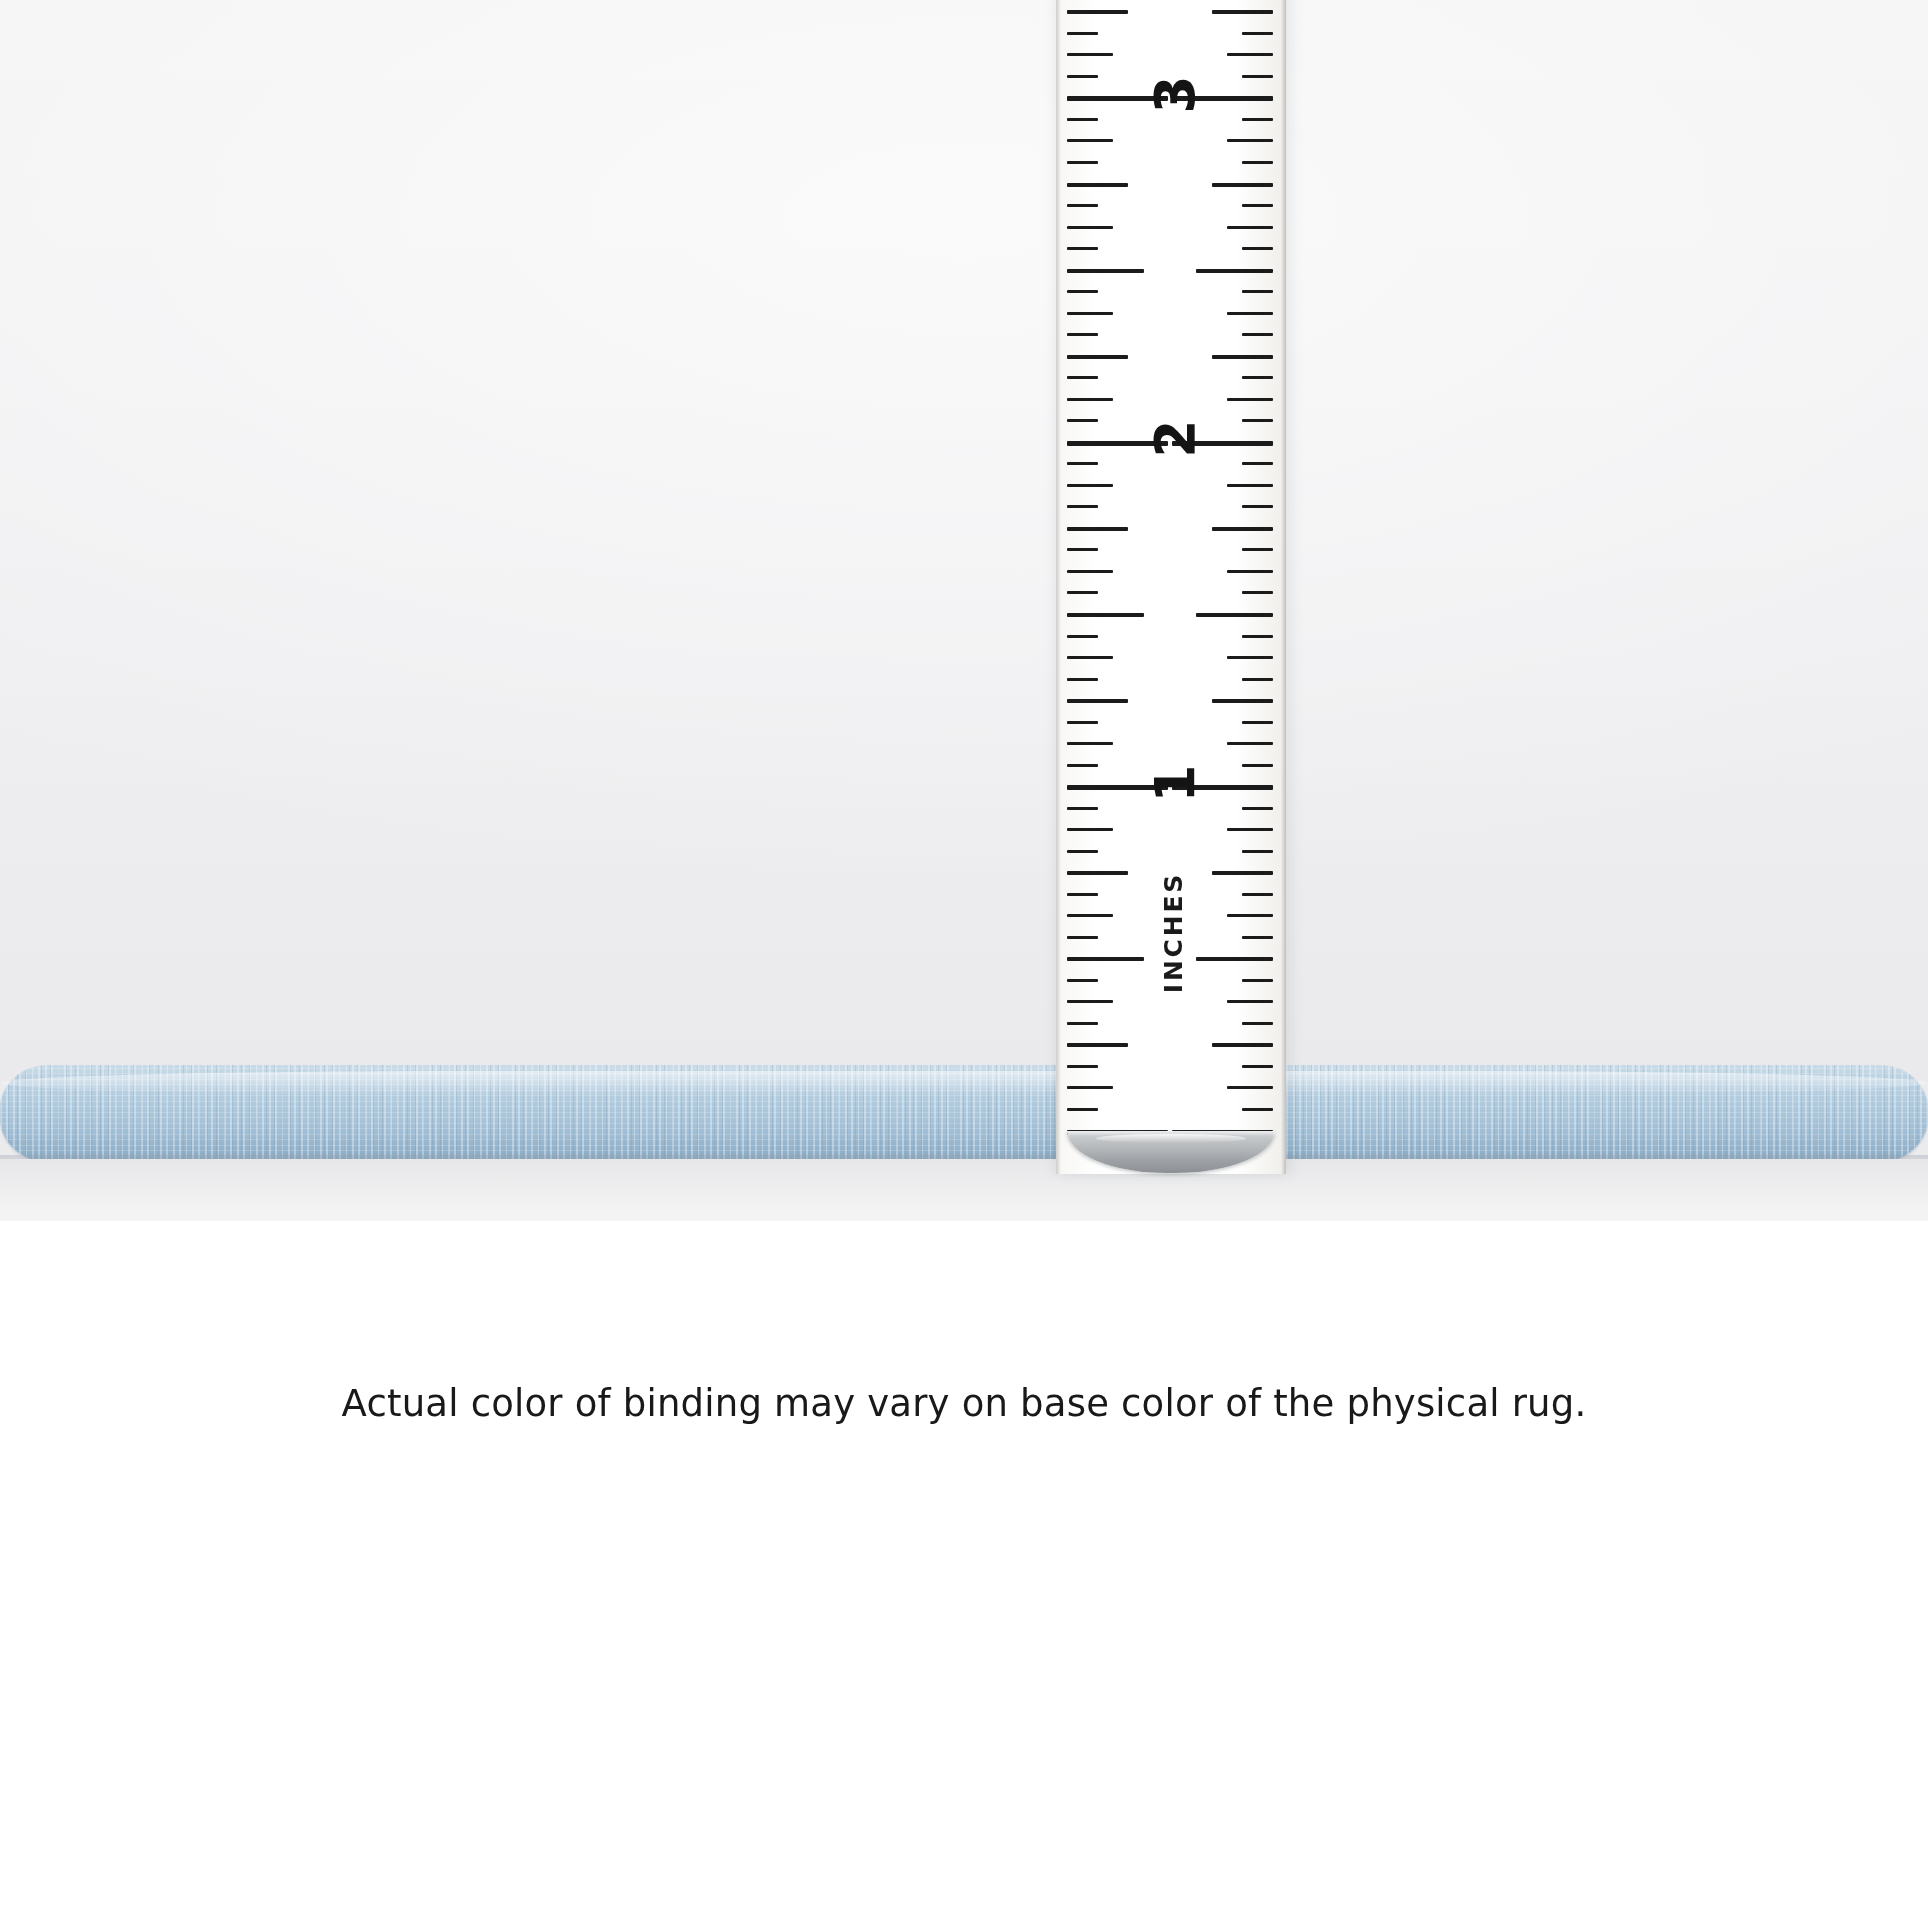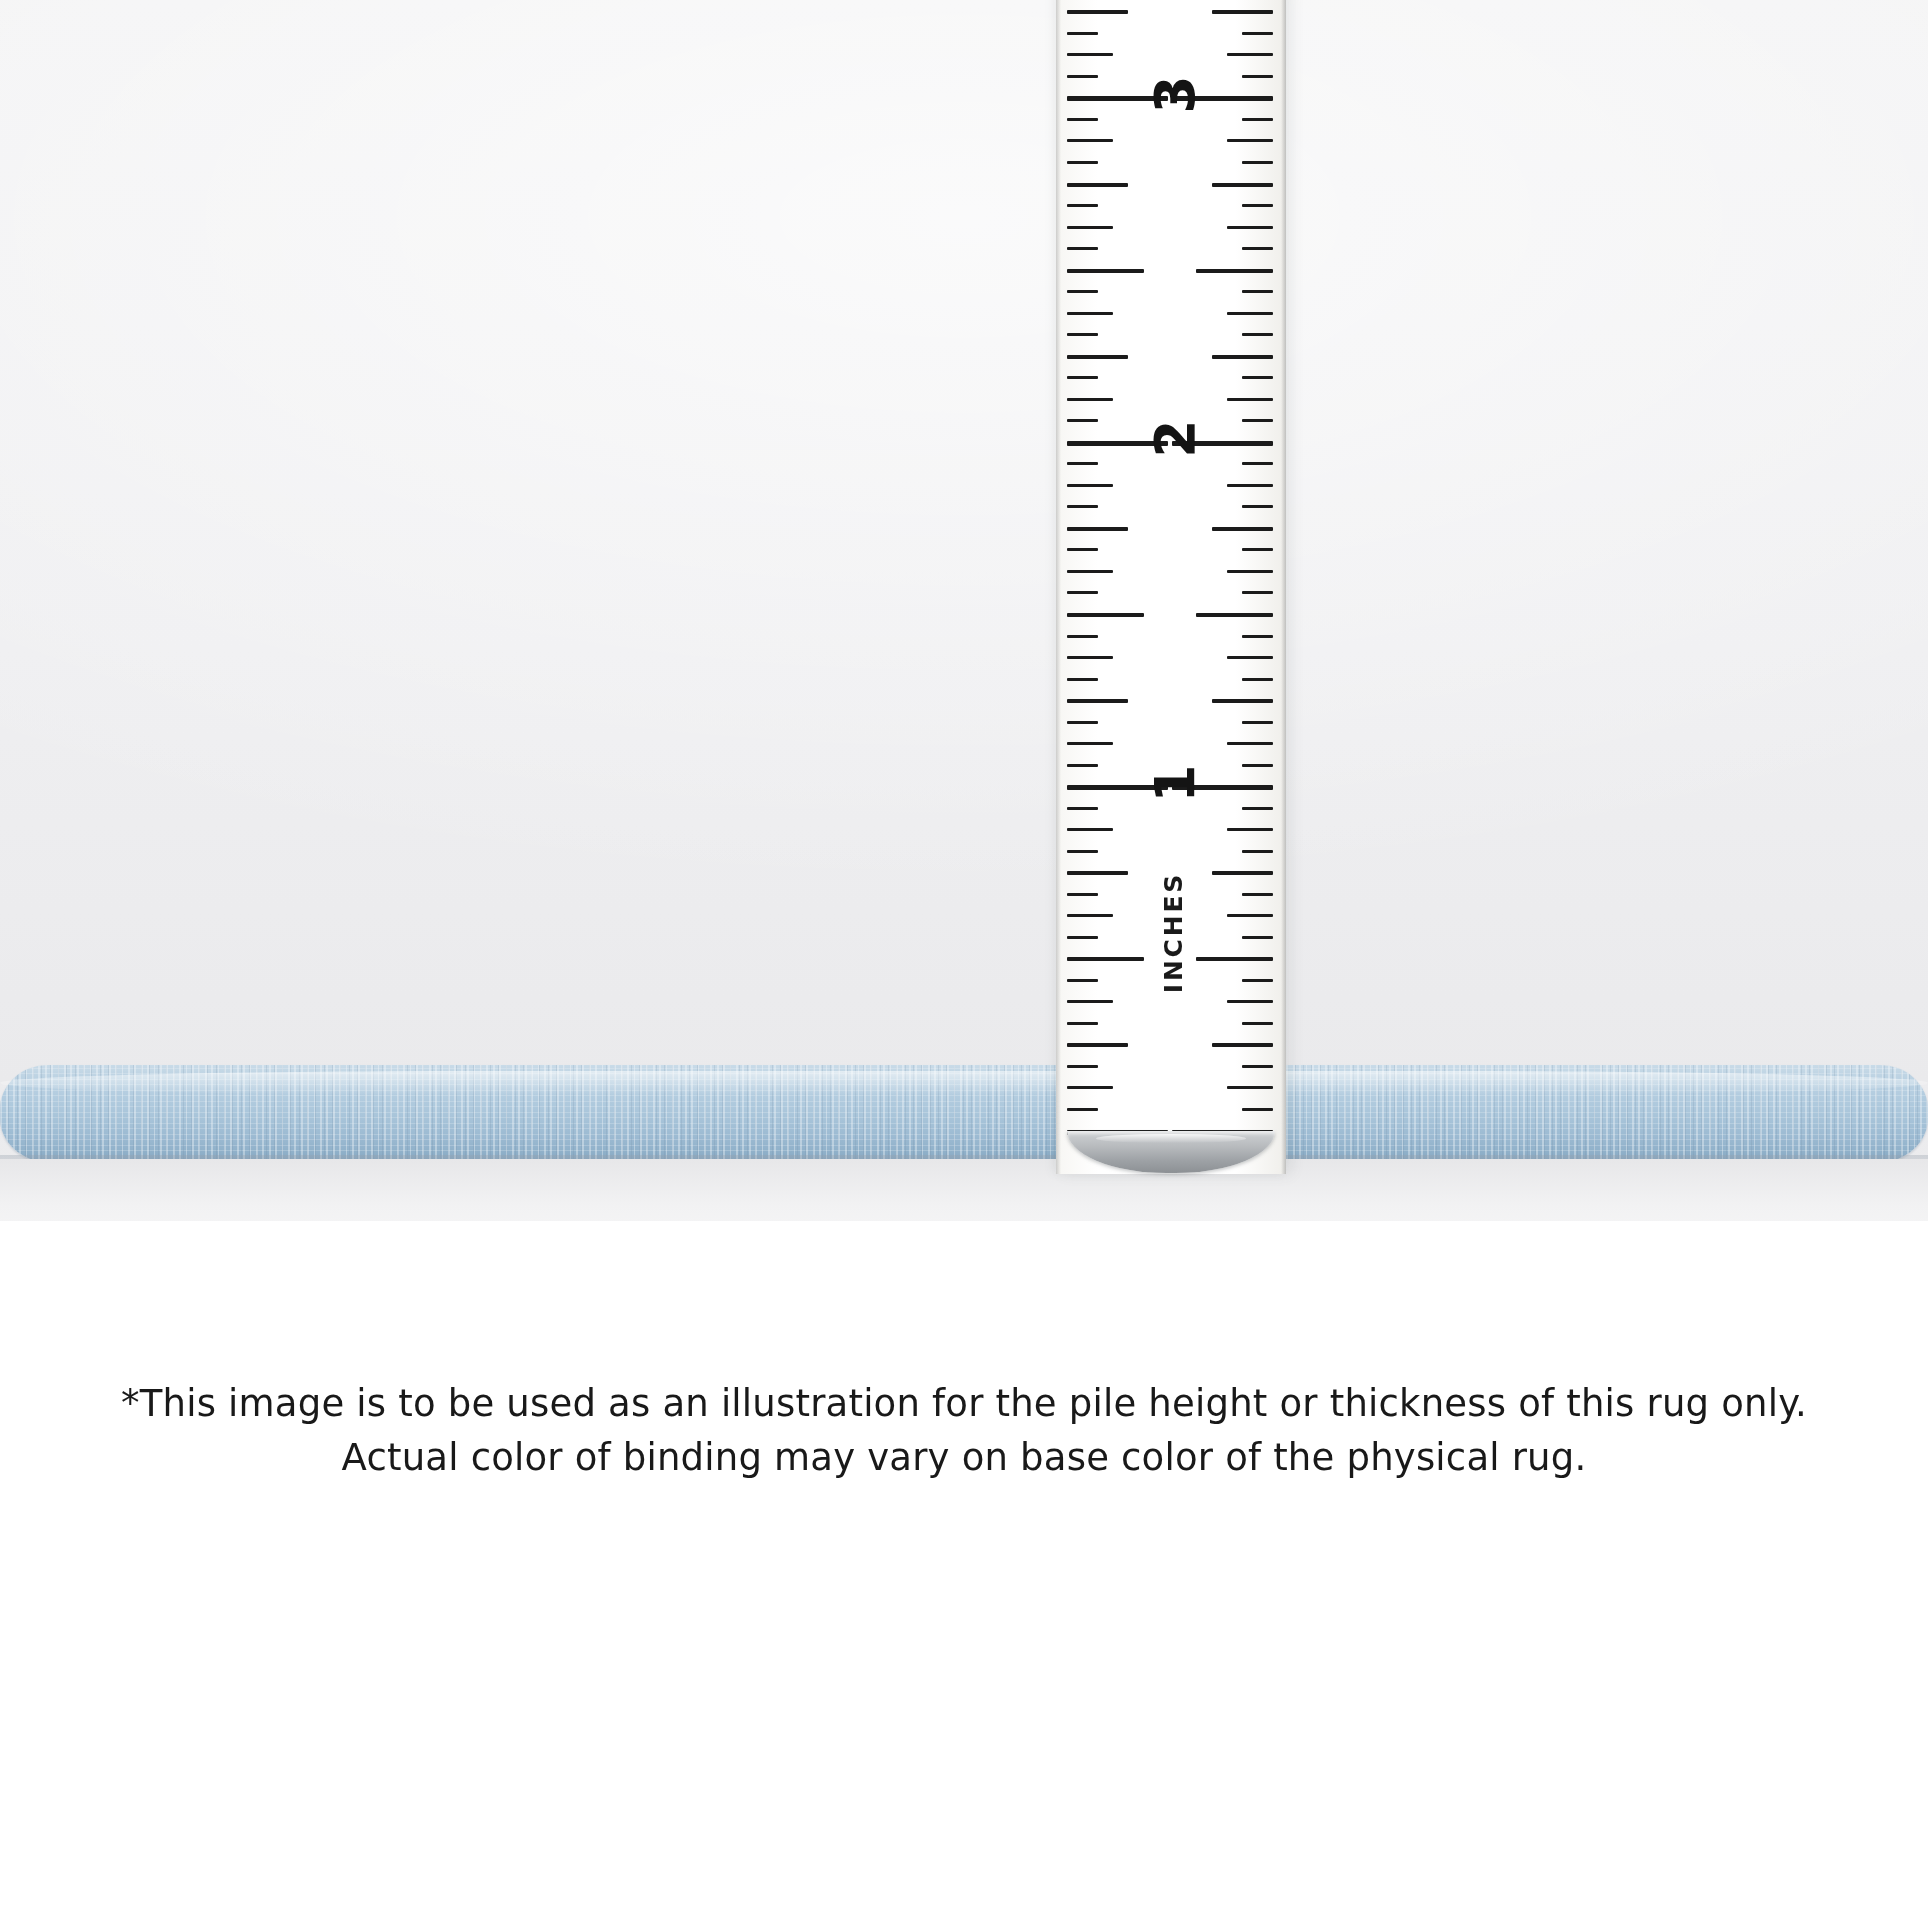--- a/index.html
+++ b/index.html
@@ -321,18 +321,17 @@
       <div class="rnum" id="num-3" style="top: 78px; left: 88px; width: 62px; text-align: center;">3</div>
       <div class="rlabel-inches" id="lbl-inches" style="top: 929px; left: 44px; width: 147px; text-align: center;">INCHES</div>
     </div>
 
     <div class="tape-tip">
       <div class="hl"></div>
     </div>
   </div>
 
   <div class="caption">
-    <span class="line">*This image is to be used as an illustration for the pile height or thickness of this rug only.</span>
     <span class="line">Actual color of binding may vary on base color of the physical rug.</span>
   </div>
 
 </div>
 
 
 </body></html>

